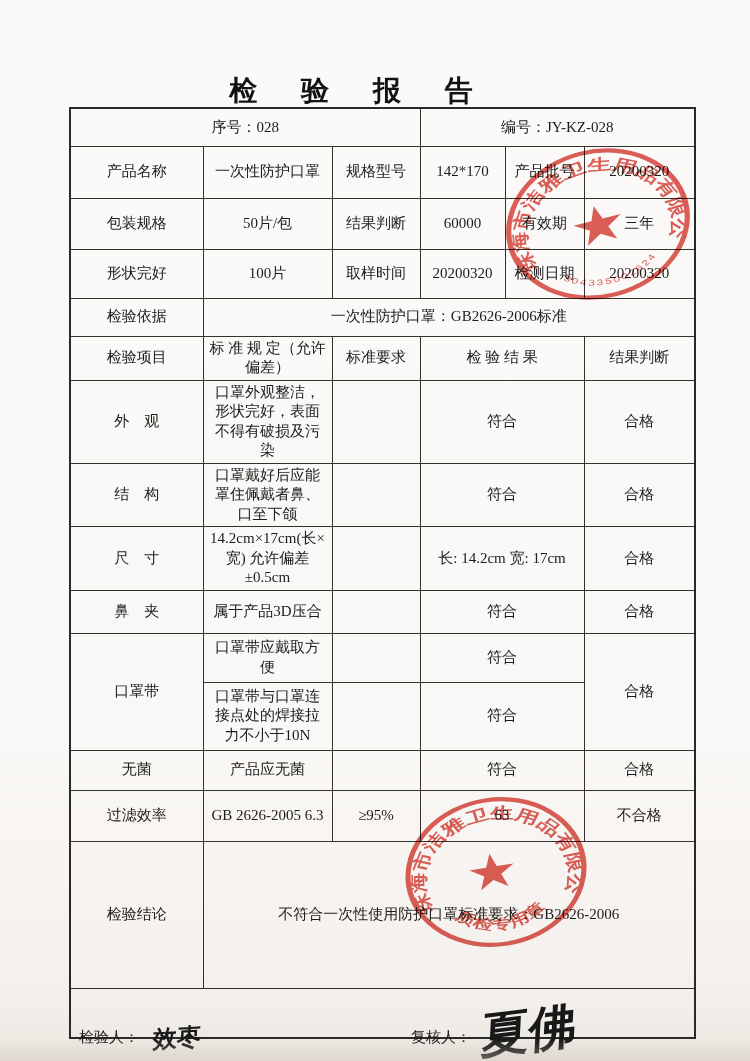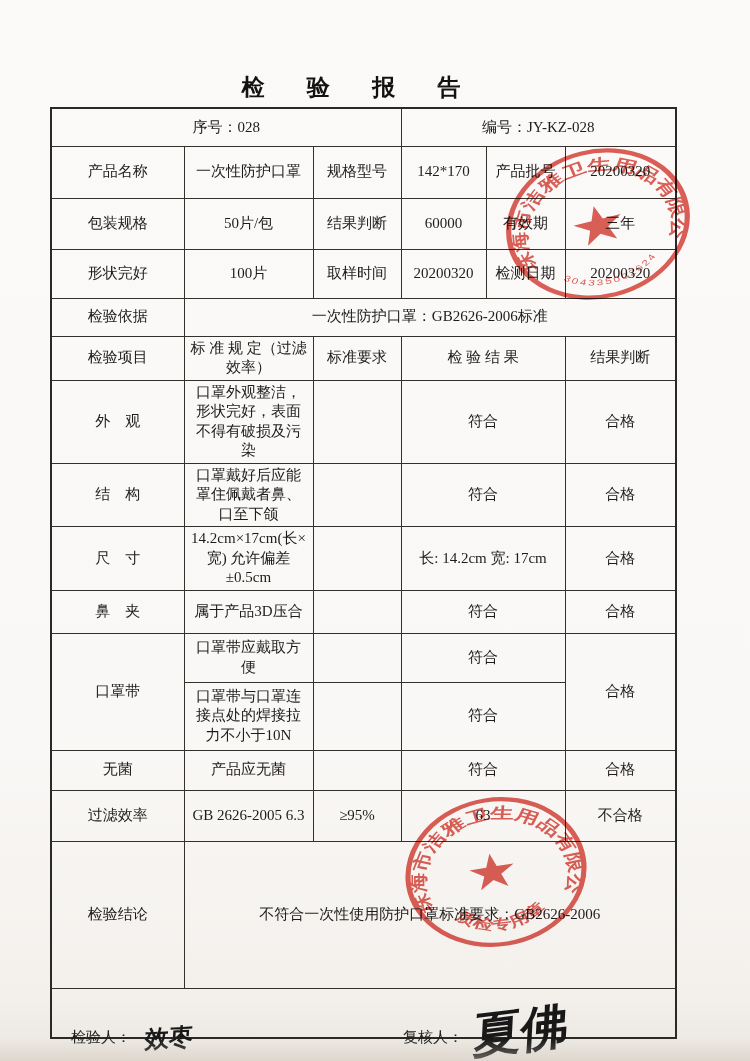--- a/index.html
+++ b/index.html
@@ -5,40 +5,40 @@
   html,body{margin:0;padding:0;}
   body{
     width:750px;height:1061px;overflow:hidden;position:relative;
     background:linear-gradient(180deg,#fbfaf8 0%,#faf8f6 70%,#f3f0ec 94%,#eae6df 100%);
     font-family:"Liberation Serif", serif;
     color:#1e1c1a;
   }
   .page{position:absolute;inset:0;}
   .page-title{
     position:absolute;top:72px;left:0;width:720px;margin:0;
-    text-align:center;font-size:23px;font-weight:bold;letter-spacing:18px;
+    text-align:center;font-size:28px;font-weight:bold;letter-spacing:18px;
     font-family:"Liberation Sans", sans-serif;color:#141210;
   }
   table.report{
-    position:absolute;left:50px;top:107px;width:625px;
+    position:absolute;left:69px;top:107px;width:625px;
     border-collapse:collapse;table-layout:fixed;
     border:2.5px solid #2b2927;
   }
   table.report td{
     border:1.6px solid #34312d;
     padding:2px 5px;
     font-size:15px;line-height:1.3;
     text-align:center;vertical-align:middle;
     overflow:visible;
   }
   td.tl{text-align:left;padding-left:9px;}
   td.std{font-size:13.5px;line-height:1.45;padding:2px 8px;}
   td.hdr{font-size:15px;}
   .basis-val,.concl-val{font-size:15px;}
-  .sig-cell{padding:11px !important;}
+  .sig-cell{padding:0 !important;}
   .sig-row{position:relative;height:100%;width:100%;}
   .sig-label{position:absolute;font-size:15px;top:15px;}
   .lab-inspector{left:8px;}
   .lab-reviewer{left:340px;}
   .sig-hand{
     position:absolute;font-weight:bold;color:#181818;
     font-family:"DejaVu Serif", serif;white-space:nowrap;
   }
   .sig-inspector{left:82px;top:9px;font-size:24px;transform:rotate(-3deg) skewX(-6deg);}
   .sig-reviewer{left:410px;top:-14px;font-size:48px;transform:rotate(-7deg) skewX(-10deg);}
@@ -103,21 +103,21 @@
       <td>20200320</td>
     </tr>
 
     <tr style="height:38px">
       <td>检验依据</td>
       <td colspan="5" class="basis-val">一次性防护口罩：GB2626-2006标准</td>
     </tr>
 
     <tr style="height:43px">
       <td class="hdr">检验项目</td>
-      <td class="hdr">标 准 规 定（过滤效率）</td>
+      <td class="hdr">标 准 规 定（允许偏差）</td>
       <td class="hdr">标准要求</td>
       <td class="hdr" colspan="2">检 验 结 果</td>
       <td class="hdr">结果判断</td>
     </tr>
 
     <tr style="height:57px">
       <td>外　观</td>
       <td class="std">口罩外观整洁，形状完好，表面不得有破损及污染</td>
       <td></td>
       <td colspan="2">符合</td>

